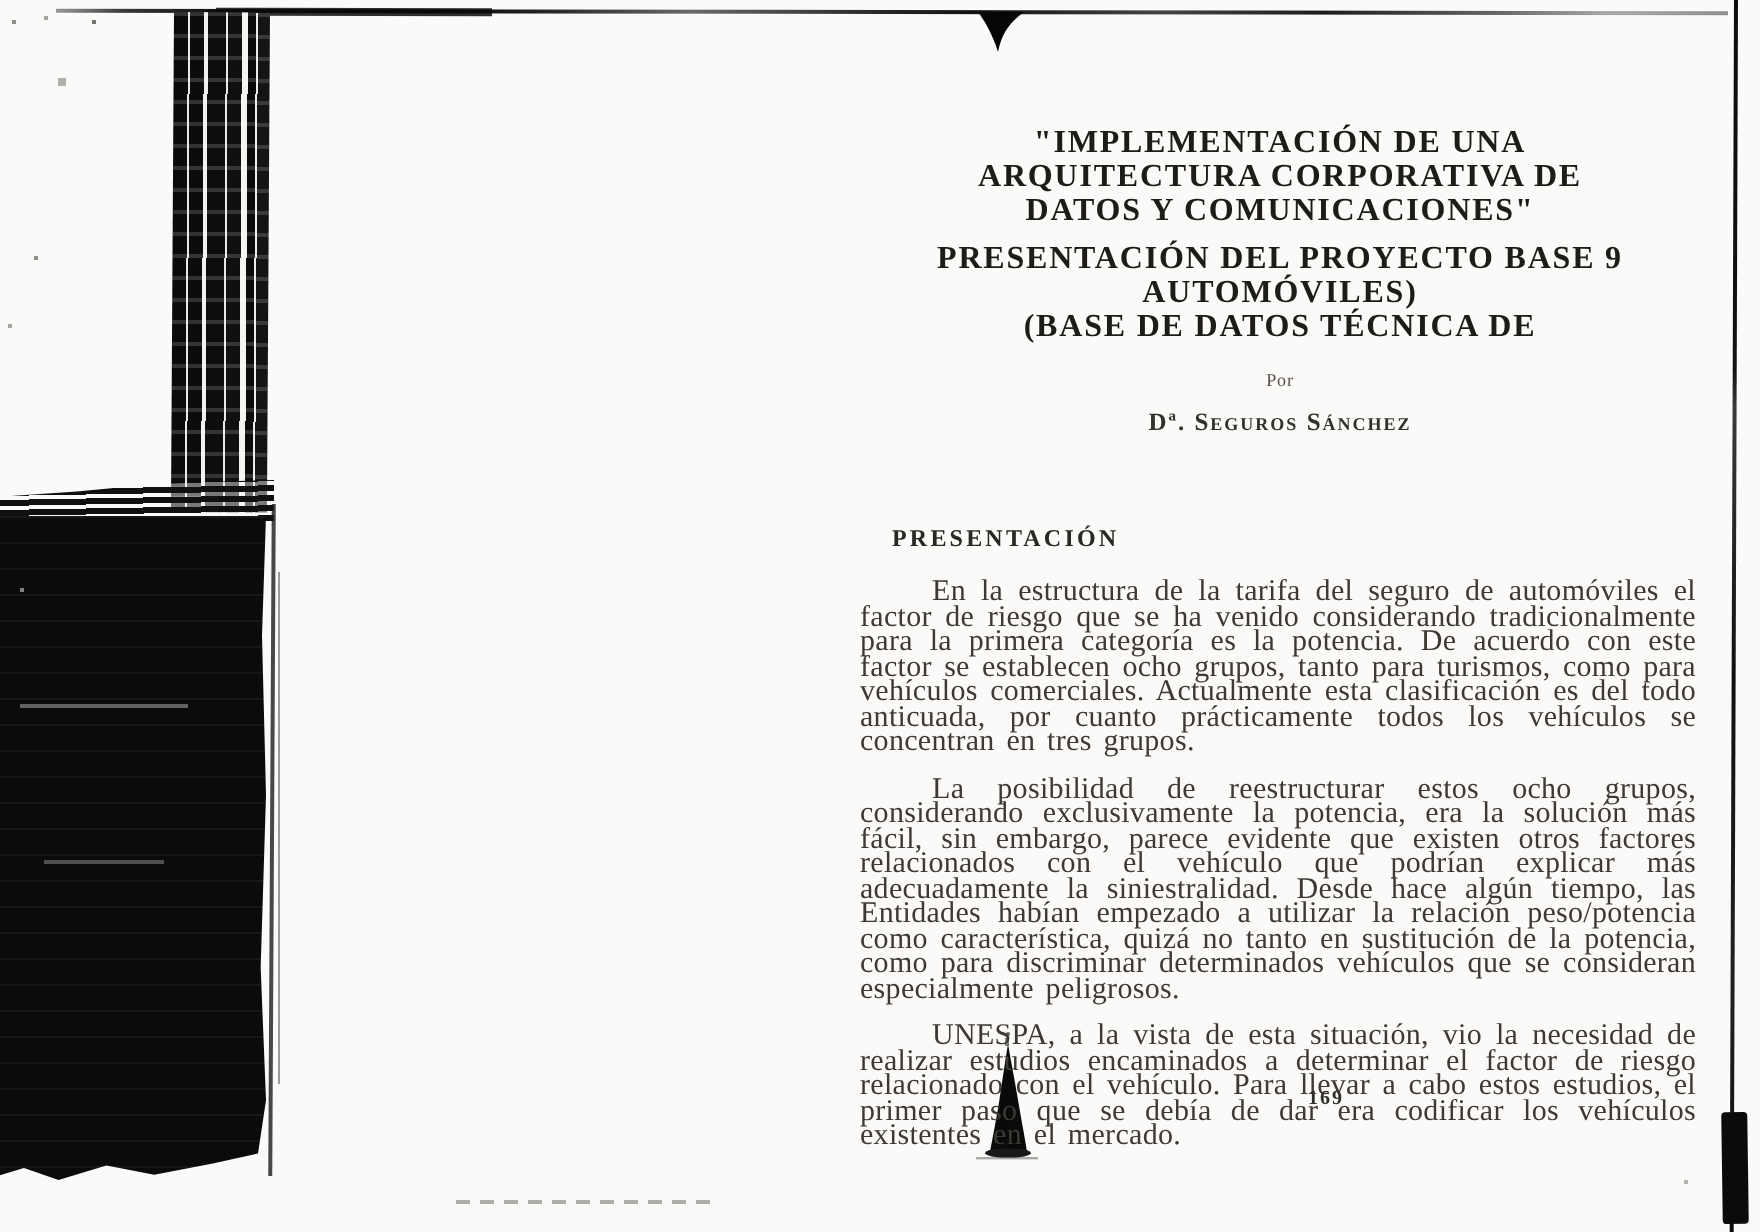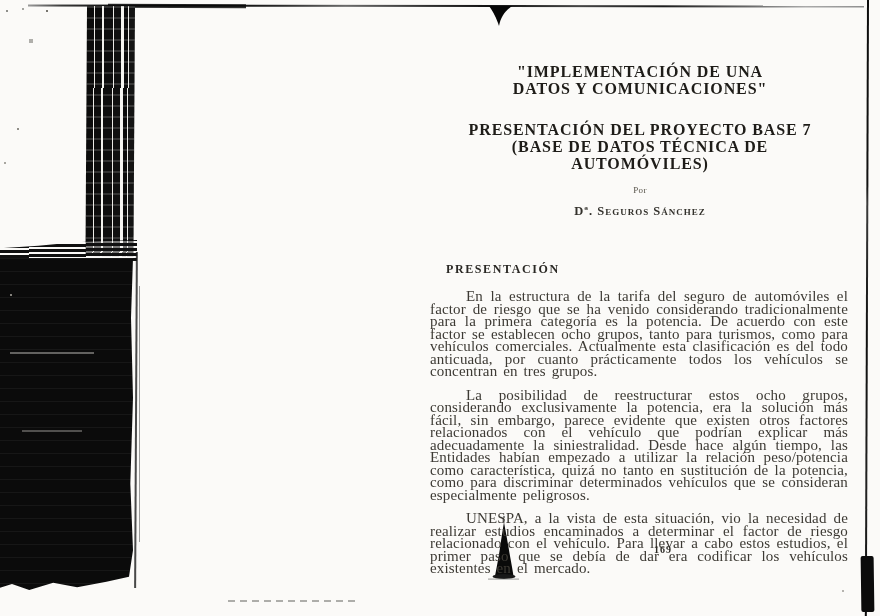--- a/index.html
+++ b/index.html
@@ -131,27 +131,28 @@
     <rect x="2" y="64.5" width="31" height="1.2" fill="#6a6a66" opacity=".55"></rect>
   </svg>
 
   <div class="bottom-dashes"></div>
   <div class="specks"></div>
 
   <main class="content">
 
     <h1 class="title-block title-1" style="margin:0;">
       <div>"IMPLEMENTACIÓN DE UNA</div>
+      <div>ARQUITECTURA CORPORATIVA DE</div>
       <div>DATOS Y COMUNICACIONES"</div>
     </h1>
 
     <h2 class="title-block title-2" style="margin:0;">
-      <div>PRESENTACIÓN DEL PROYECTO BASE 7</div>
+      <div>PRESENTACIÓN DEL PROYECTO BASE 9</div>
+      <div>AUTOMÓVILES)</div>
       <div>(BASE DE DATOS TÉCNICA DE</div>
-      <div>AUTOMÓVILES)</div>
     </h2>
 
     <div class="por">Por</div>
     <div class="author">Dª. Seguros Sánchez</div>
 
     <h3 class="section-heading">PRESENTACIÓN</h3>
 
     <div class="body-text">
       <p>En la estructura de la tarifa del seguro de automóviles el factor de riesgo que se ha venido considerando tradicionalmente para la primera categoría es la potencia. De acuerdo con este factor se establecen ocho grupos, tanto para turismos, como para vehículos comerciales. Actualmente esta clasificación es del todo anticuada, por cuanto prácticamente todos los vehículos se concentran en tres grupos.</p>
       <p>La posibilidad de reestructurar estos ocho grupos, considerando exclusivamente la potencia, era la solución más fácil, sin embargo, parece evidente que existen otros factores relacionados con el vehículo que podrían explicar más adecuadamente la siniestralidad. Desde hace algún tiempo, las Entidades habían empezado a utilizar la relación peso/potencia como característica, quizá no tanto en sustitución de la potencia, como para discriminar determinados vehículos que se consideran especialmente peligrosos.</p>

